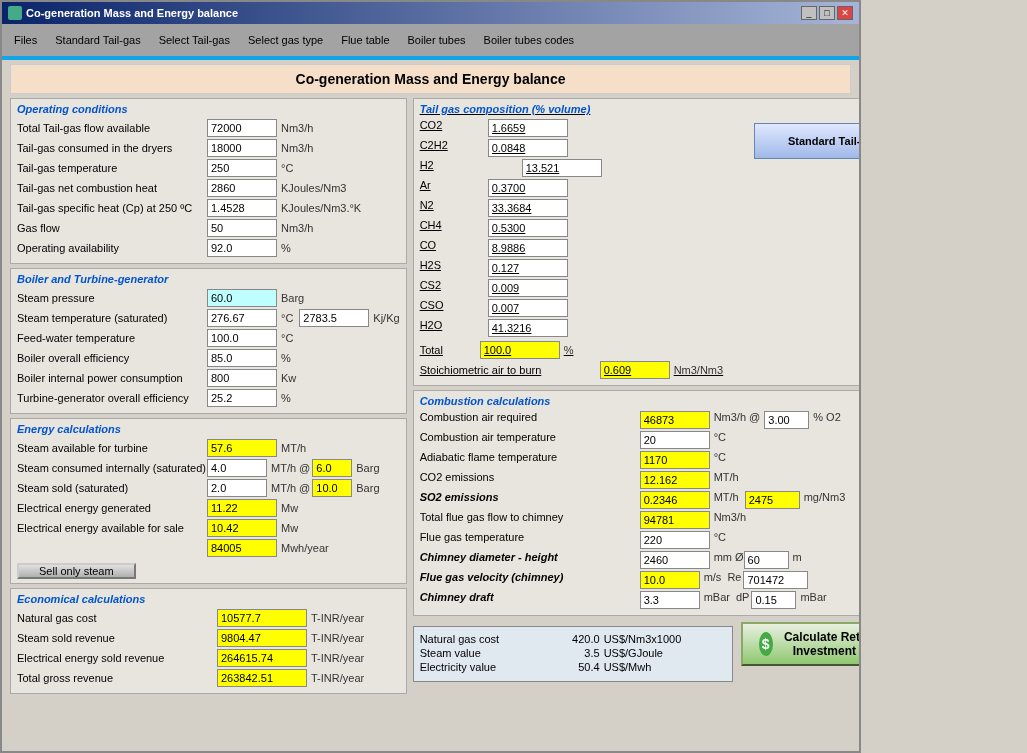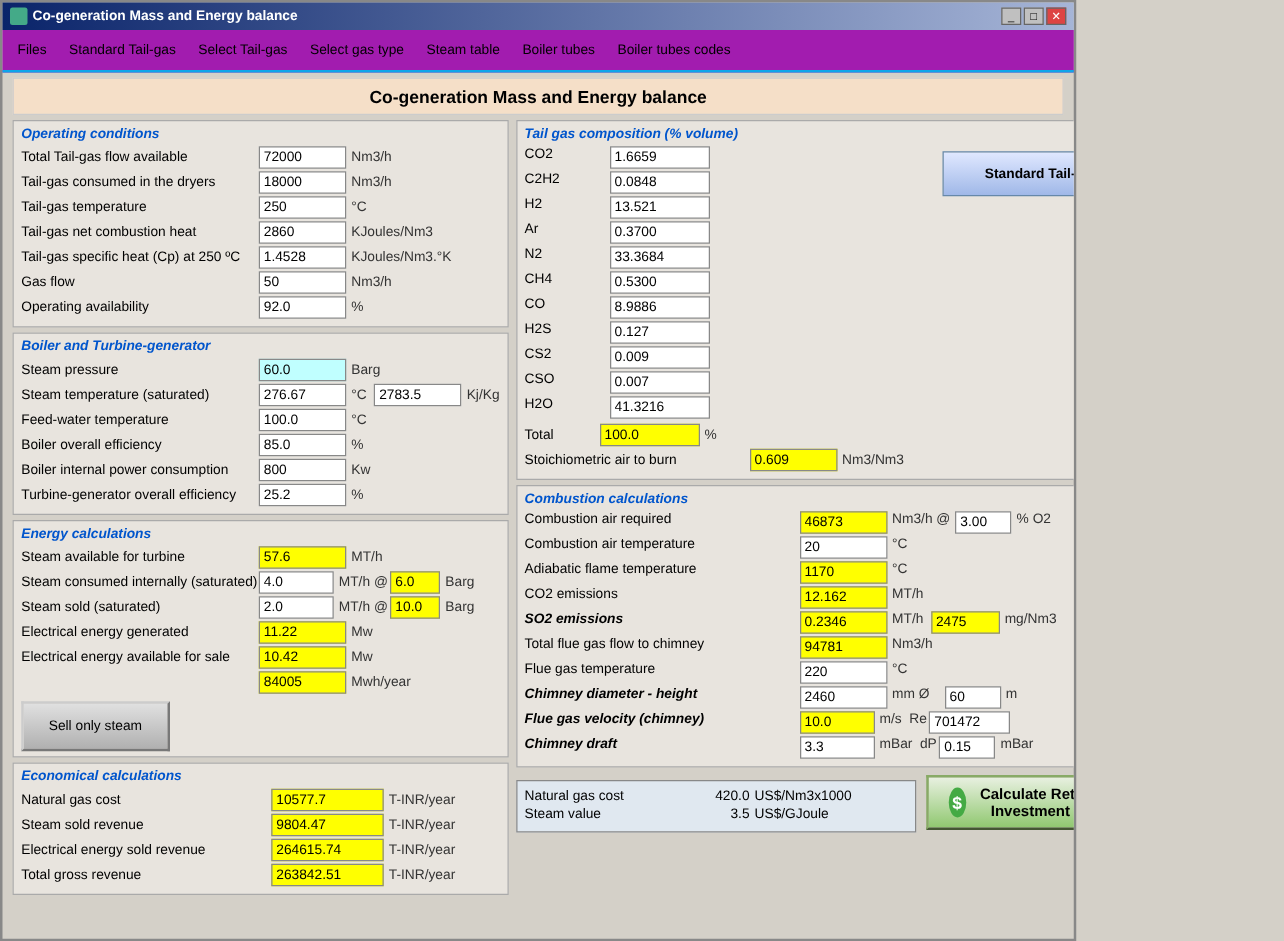--- a/index.html
+++ b/index.html
@@ -46,22 +46,22 @@
       border: 1px solid #666;
       cursor: pointer;
       font-size: 9px;
       display: flex; align-items: center; justify-content: center;
       background: #c0c0c0;
       color: #000;
     }
     .tb-btn.close { background: #d44; color: white; }
 
     .menu-bar {
-      background: #a21caf;
-      border-bottom: 2px solid #0ea5e9;
+      background: #a3a3a3;
+      border-bottom: 4px solid #0ea5e9;
       padding: 16px 4px;
       display: flex;
       gap: 2px;
       height: 22px;
       align-items: center;
     }
     .menu-item {
       padding: 2px 8px;
       cursor: pointer;
       font-size: 11px;
@@ -137,21 +137,21 @@
       margin-bottom: 2px;
       min-height: 18px;
     }
     .comb-label { flex: 0 0 220px; font-size: 11px; }
     .comb-label-bold { flex: 0 0 220px; font-size: 11px; font-weight: bold; font-style: italic; }
     .comb-input { border: 1px solid #888; background: white; padding: 1px 3px; font-size: 11px; height: 18px; }
 
     .sell-btn {
       background: linear-gradient(to bottom, #e0e0e0, #b0b0b0);
       border: 2px outset #ccc;
-      padding: 12px 20px;
+      padding: 0 20px;
       font-size: 11px;
       cursor: pointer;
       margin-top: 4px;
     }
 
     .std-costs-box {
       border: 1px solid #888;
       background: #e0e8f0;
       padding: 6px;
       margin-top: 4px;
@@ -213,21 +213,21 @@
       <div class="tb-btn">□</div>
       <div class="tb-btn close">✕</div>
     </div>
   </div>
 
   <div class="menu-bar">
     <span class="menu-item">Files</span>
     <span class="menu-item">Standard Tail-gas</span>
     <span class="menu-item">Select Tail-gas</span>
     <span class="menu-item">Select gas type</span>
-    <span class="menu-item">Steam table</span>
+    <span class="menu-item">Flue table</span>
     <span class="menu-item">Boiler tubes</span>
     <span class="menu-item">Boiler tubes codes</span>
   </div>
 
   <div class="main-title-bar">Co-generation Mass and Energy balance</div>
 
   <div class="content-area">
 
     <div class="left-panel">
 
@@ -367,38 +367,38 @@
           <input class="field-input input-w90 input-yellow" value="263842.51" style="">
           <span class="field-unit">T-INR/year</span>
         </div>
       </div>
 
     </div>
 
     <div class="right-panel">
 
       <div class="section-box">
-        <div style="display:flex; justify-content:space-between; align-items:flex-start;">
+        <div style="display:flex; justify-content:space-between; align-items:flex-start;text-decoration:underline;">
           <div>
             <div class="section-title">Tail gas composition (% volume)</div>
             <div style="display:grid; grid-template-columns: 60px 90px 60px 90px; gap: 2px 8px;">
 
               <span>CO2</span>
               <input class="field-input" value="1.6659" style="width: 80px;">
 
               <span></span>
                 <span></span>
 
               <span>C2H2</span>
               <input class="field-input" value="0.0848" style="width: 80px;">
               <span></span>
                 <span></span>
 
               <span>H2</span>
-              <input class="field-input" value="13.521" style="width: 80px;">
+              <input class="field-input" value="13.521" style="width: 80px; margin-left: 34px;">
               <span></span>
                 <span></span>
 
               <span>Ar</span>
               <input class="field-input" value="0.3700" style="width: 80px;">
               <span></span>
                 <span></span>
 
               <span>N2</span>
               <input class="field-input" value="33.3684" style="width: 80px;">
@@ -498,21 +498,21 @@
         <div class="comb-row">
           <span class="comb-label">Flue gas temperature</span>
           <input class="comb-input" value="220" style="width: 70px;">
           <span class="field-unit">°C</span>
         </div>
 
         <div class="comb-row">
           <span class="comb-label-bold">Chimney diameter - height</span>
           <input class="comb-input" value="2460" style="width: 70px;">
           <span class="field-unit">mm Ø</span>
-          <input class="comb-input" value="60" style="width: 45px; margin-left: 12px;">
+          <input class="comb-input" value="60" style="width: 45px; margin-left: 0;">
           <span class="field-unit">m</span>
         </div>
 
         <div class="comb-row">
           <span class="comb-label-bold">Flue gas velocity (chimney)</span>
           <input class="comb-input input-yellow" value="10.0" style="width: 60px;">
           <span class="field-unit">m/s</span>
           <span class="field-unit" style="margin-left:6px;">Re</span>
           <input class="comb-input" value="701472" style="width: 65px; margin-left: 2px;">
         </div>
@@ -533,20 +533,25 @@
           <div class="costs-row">
             <span class="costs-label">Natural gas cost</span>
             <span class="costs-val">420.0</span>
             <span class="costs-unit">US$/Nm3x1000</span>
           </div>
           <div class="costs-row">
             <span class="costs-label">Steam value</span>
             <span class="costs-val">3.5</span>
             <span class="costs-unit">US$/GJoule</span>
           </div>
+          <div class="costs-row">
+            <span class="costs-label">Electricity value</span>
+            <span class="costs-val">50.4</span>
+            <span class="costs-unit">US$/Mwh</span>
+          </div>
         </div>
         <div style="flex:1; display:flex; align-items:center; justify-content:center;">
           <button class="roi-btn">
             <div class="green-circle">$</div>
             <span>Calculate Return on Investment (ROI)</span>
           </button>
         </div>
       </div>
 
     </div>

